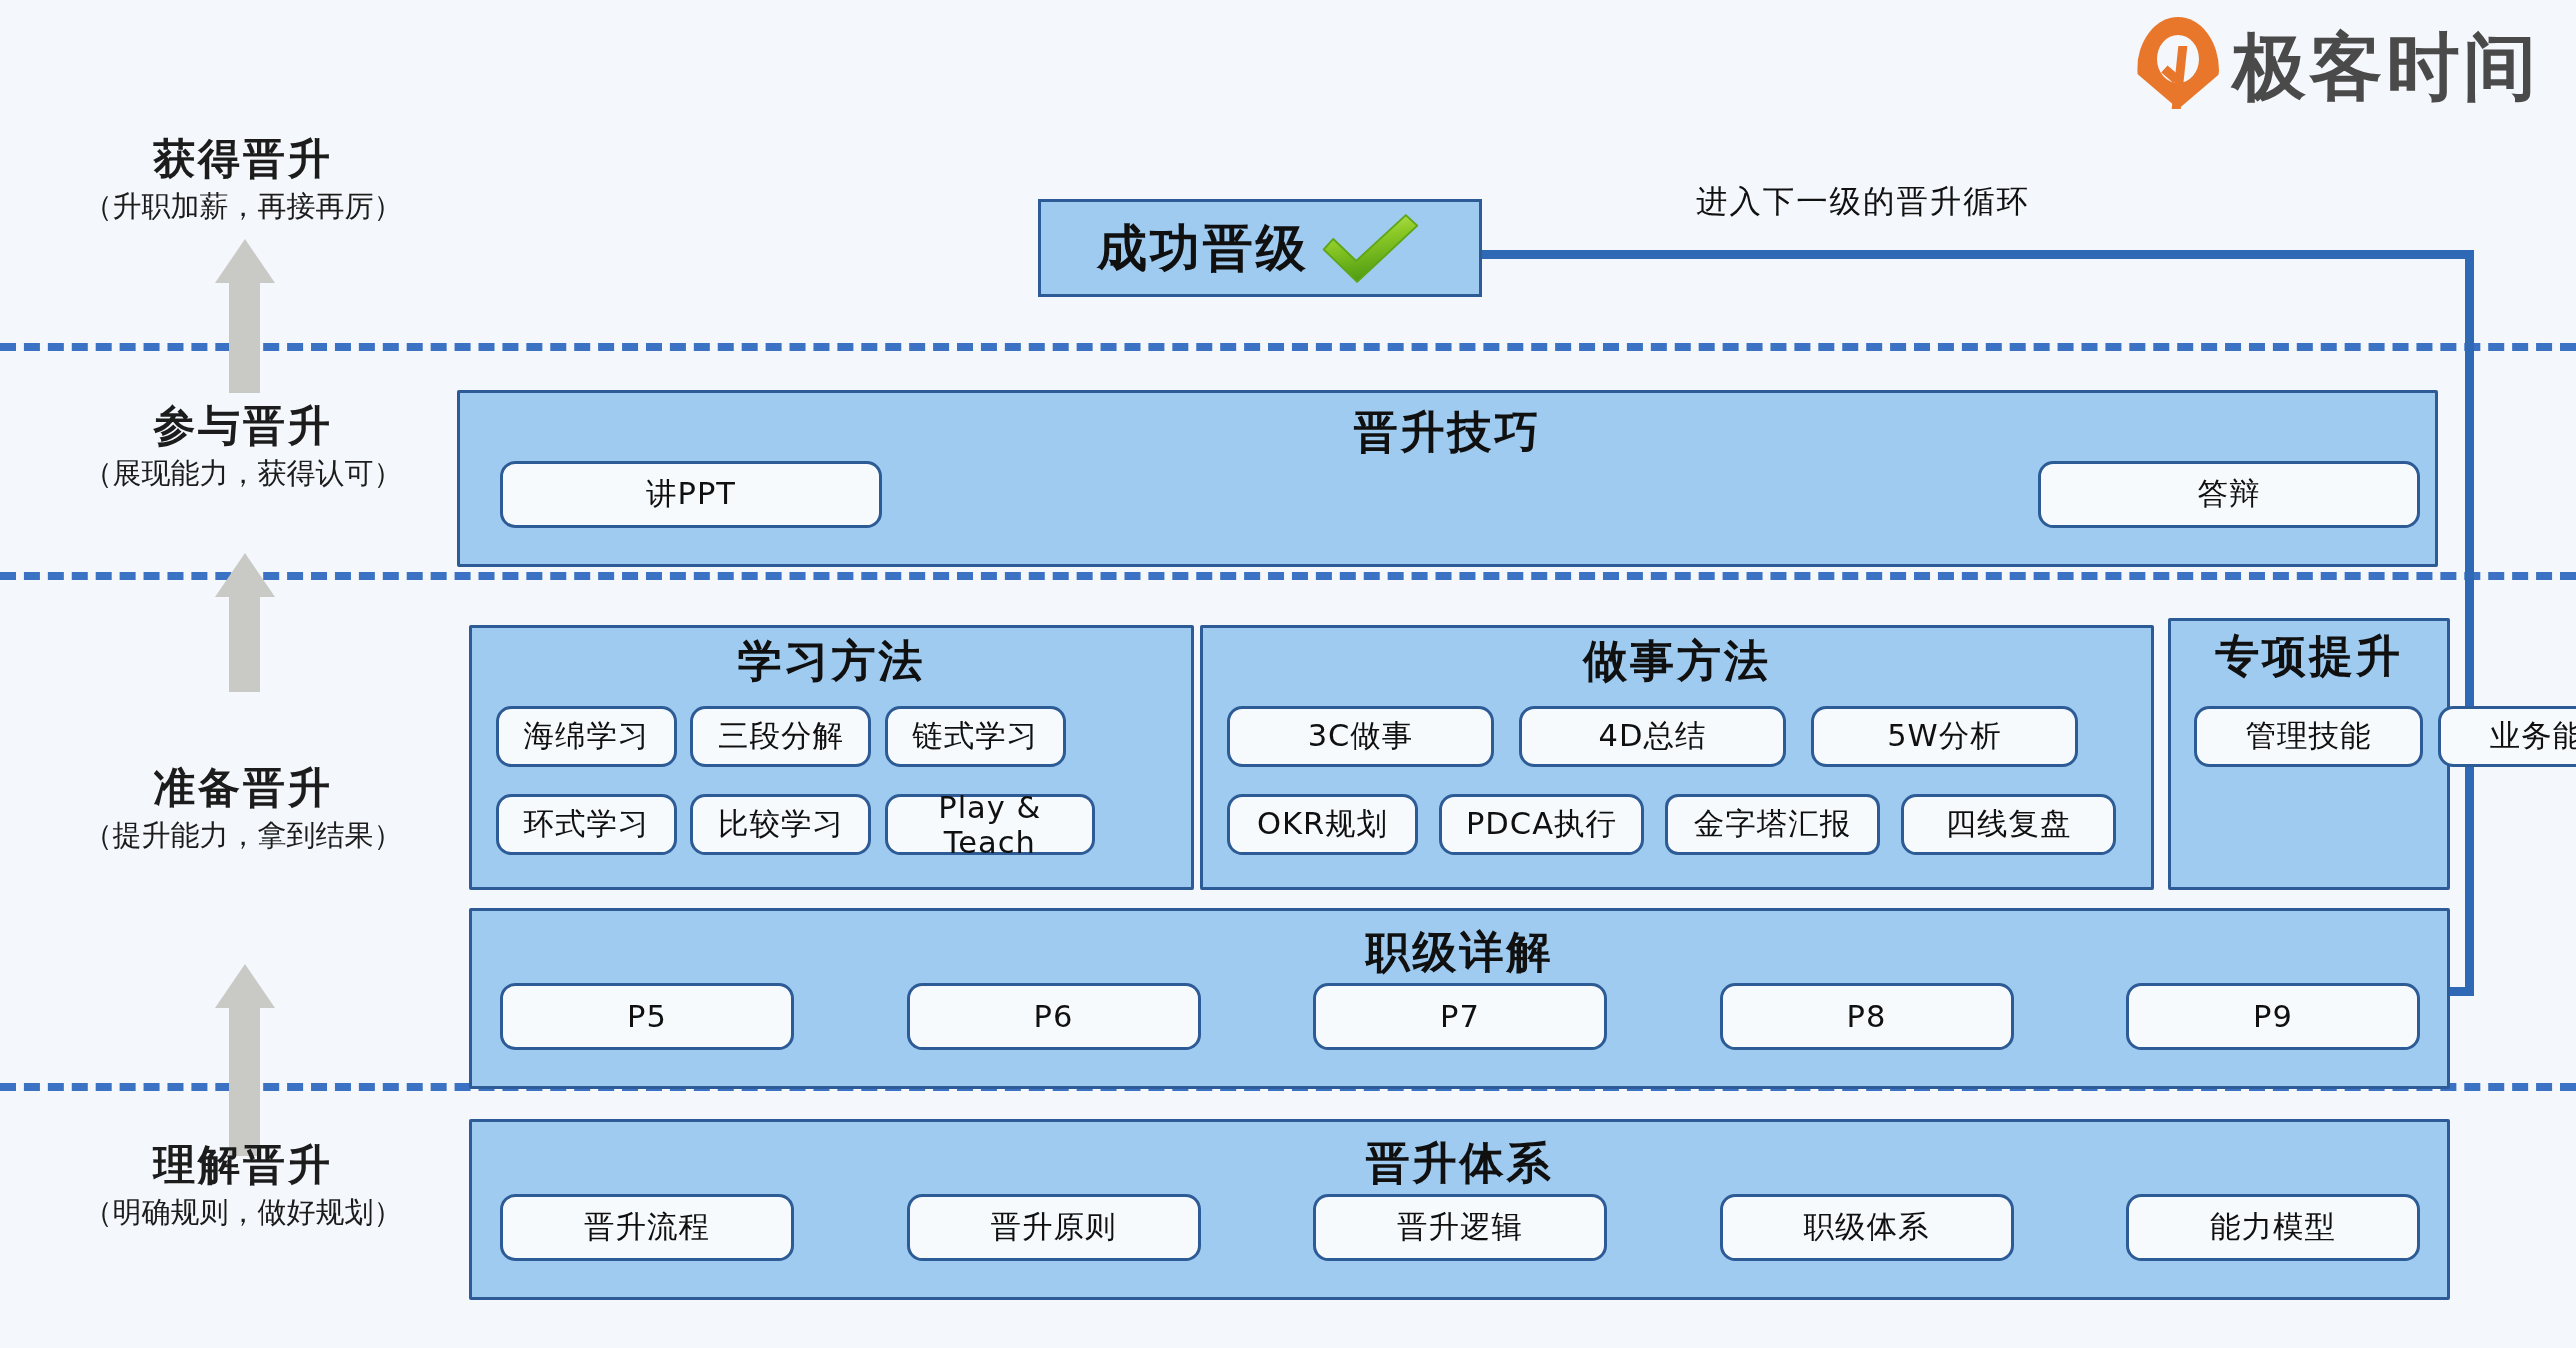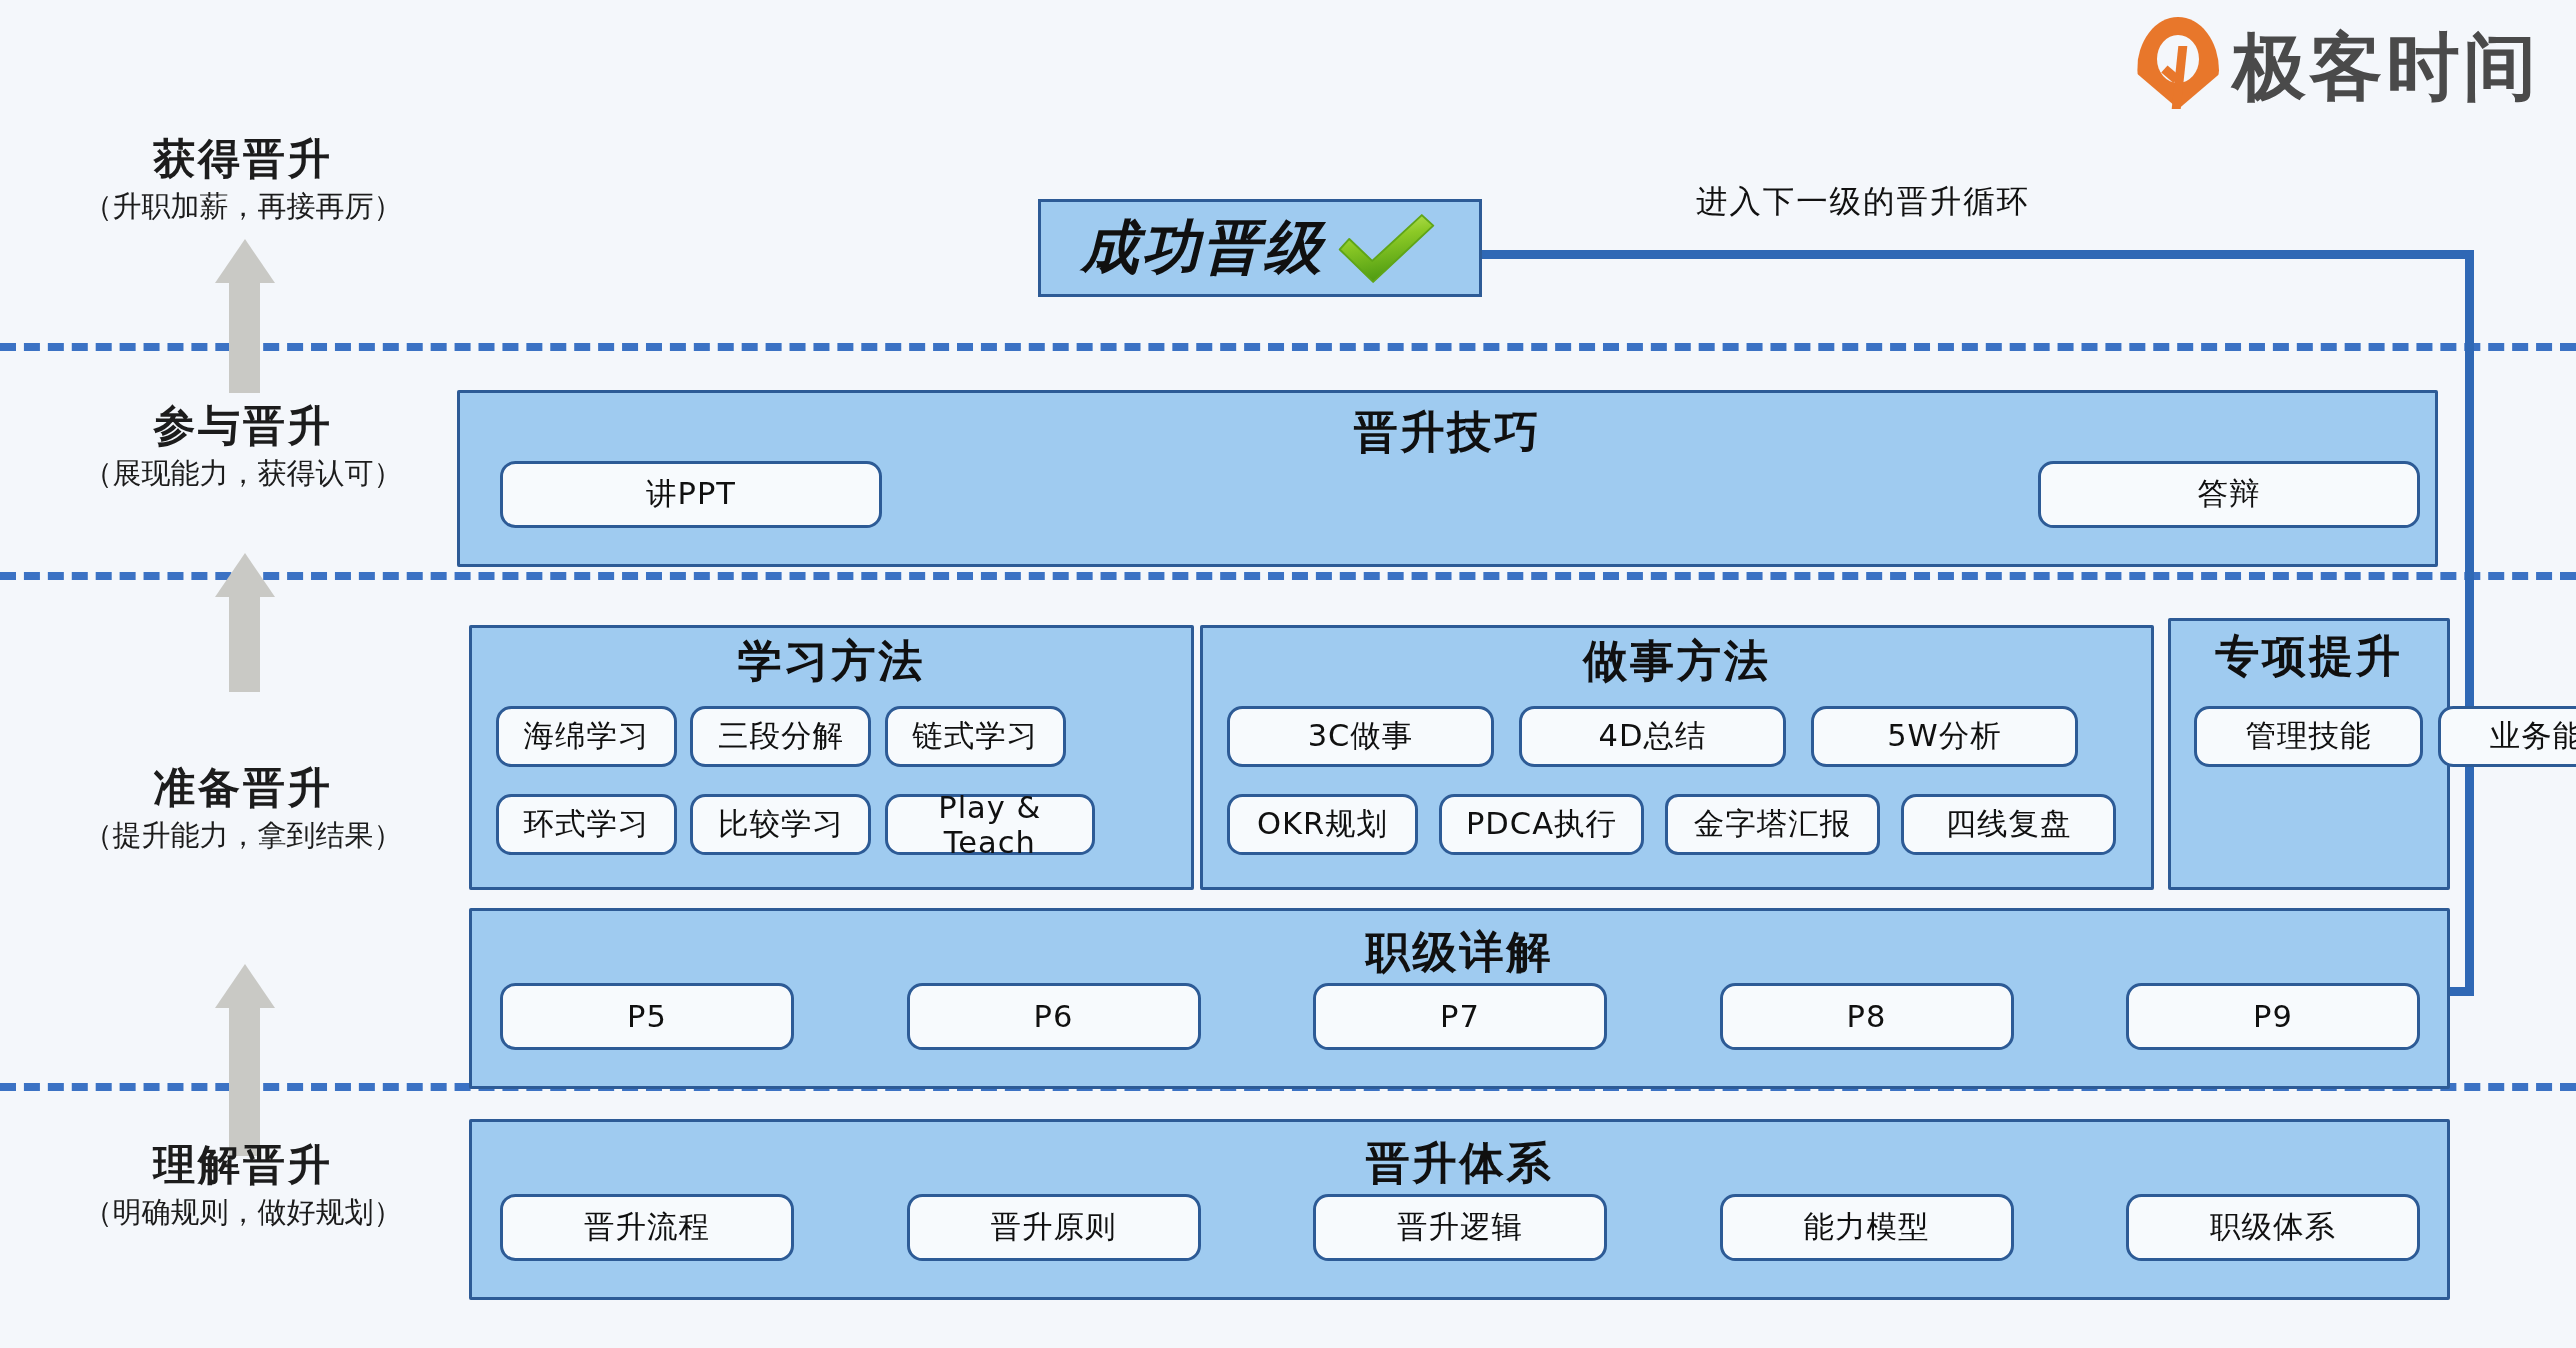--- a/index.html
+++ b/index.html
@@ -69,21 +69,21 @@
     font-size: 30.5px; color: #101010; letter-spacing: 1px; text-align: center;
     font-weight: 500;
   }
   .chiprow { position: absolute; display: flex; }
 
   
   .success {
     position: absolute; background: #9fcbf0; border: 3.8px solid #2d5b96;
     display: flex; align-items: center; justify-content: center; gap: 9.5px;
   }
-  .success .label { font-size: 58px; font-weight: 700; color: #101010; letter-spacing: 2.9px; font-style: italic; }
+  .success .label { font-size: 50px; font-weight: 700; color: #101010; letter-spacing: 2.9px; }
 
   
   .loopline { position: absolute; background: #2f68b5; }
   .loophead {
     position: absolute; width: 0; height: 0;
     border-top: 21px solid transparent; border-bottom: 21px solid transparent;
     border-right: 32px solid #2f68b5;
   }
   .loop-caption {
     position: absolute; font-size: 31.5px; color: #111; letter-spacing: 1.9px; white-space: nowrap;
@@ -212,18 +212,18 @@
     <div class="chip" style="width:294px;height:67px;">P9</div>
   </div>
 
   <div class="band" style="left:469px; top:1119px; width:1981px; height:181px;">
     <div class="band-title" style="margin-top:19px;">晋升体系</div>
   </div>
   <div class="chiprow" style="left:500px; top:1194px; width:1920px; justify-content:space-between;">
     <div class="chip" style="width:294px;height:67px;">晋升流程</div>
     <div class="chip" style="width:294px;height:67px;">晋升原则</div>
     <div class="chip" style="width:294px;height:67px;">晋升逻辑</div>
+    <div class="chip" style="width:294px;height:67px;">职级体系</div>
     <div class="chip" style="width:294px;height:67px;">能力模型</div>
-    <div class="chip" style="width:294px;height:67px;">职级体系</div>
   </div>
 
 </div>
 
 
 </body></html>

